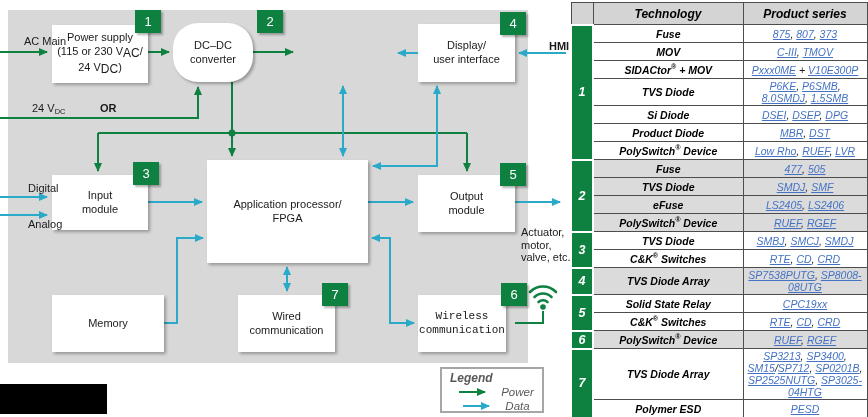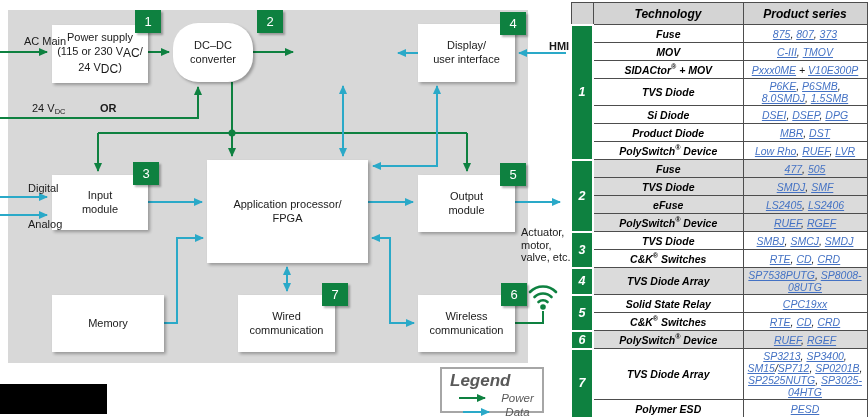--- a/index.html
+++ b/index.html
@@ -21,21 +21,21 @@
   .badge{position:absolute;width:26px;height:23px;background:var(--c-badge-green);color:#fff;
          font-size:13px;display:flex;align-items:center;justify-content:center;
          box-shadow:2px 2px 2px rgba(0,0,0,.3);z-index:3;}
   .elabel{position:absolute;font-size:11px;color:#1a1a1a;z-index:2;white-space:nowrap;padding-left:16px;}
   .elabel sub{font-size:7.5px;vertical-align:-2px;}
   .bold{font-weight:bold;}
 
   
   .legend{position:absolute;left:440px;top:367px;width:104px;height:46px;background:#fff;
           border:2px solid #a6a6a6;box-sizing:border-box;padding:2px 0 0 8px;z-index:2;}
-  .legend-title{font-size:17px;font-weight:bold;font-style:italic;color:#595959;}
+  .legend-title{font-size:12px;font-weight:bold;font-style:italic;color:#595959;}
   .legend-row{display:flex;align-items:center;height:14px;justify-content:center;}
   .legend-row .lab{font-size:11.5px;font-style:italic;color:#595959;margin-left:5px;}
 
   
   .blackbox{position:absolute;left:0;top:384px;width:107px;height:30px;background:#000;z-index:4;}
 
   
   .ptable{position:absolute;left:570px;top:2px;width:296px;border-collapse:collapse;
           font-size:10.5px;color:#000;table-layout:fixed;z-index:2;}
   .ptable th,.ptable td{border:1px solid #4d4d4d;vertical-align:middle;text-align:center;padding:1px 2px;font-style:italic;}
@@ -124,21 +124,21 @@
     <span>Output</span>
     <span>module</span>
   </div>
   <div class="dbox" style="left:52px;top:295px;width:112px;height:57px;">
     <span>Memory</span>
   </div>
   <div class="dbox" style="left:238px;top:295px;width:97px;height:57px;">
     <span>Wired</span>
     <span>communication</span>
   </div>
-  <div class="dbox" style="left:418px;top:295px;width:97px;height:57px;">
+  <div class="dbox" style="left:418px;top:295px;width:88px;height:57px;font-family:Liberation Mono, monospace;">
     <span>Wireless</span>
     <span>communication</span>
   </div>
 
   <div class="badge" style="left:135px;top:10px;">1</div>
   <div class="badge" style="left:257px;top:10px;">2</div>
   <div class="badge" style="left:133px;top:162px;">3</div>
   <div class="badge" style="left:500px;top:12px;">4</div>
   <div class="badge" style="left:500px;top:163px;">5</div>
   <div class="badge" style="left:501px;top:283px;">6</div>

